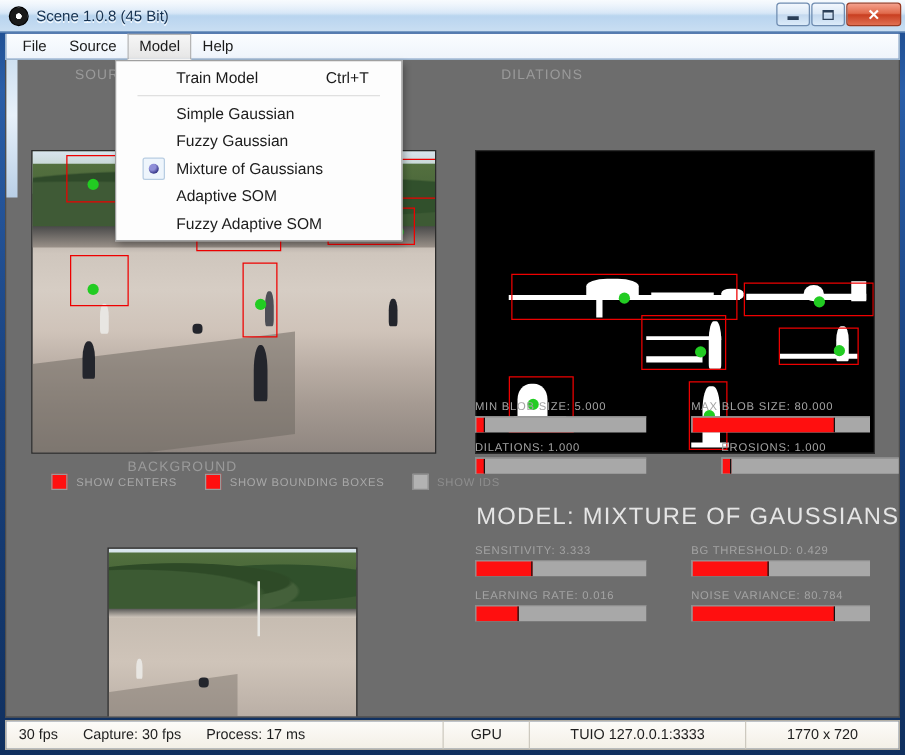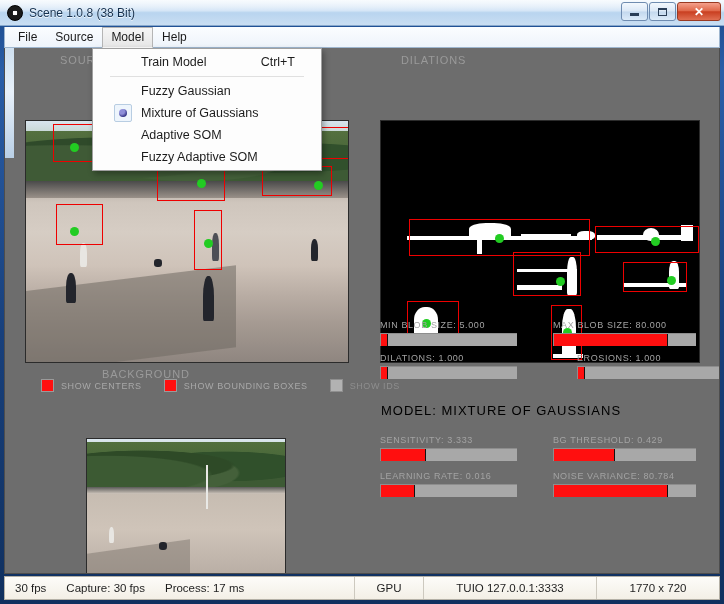--- a/index.html
+++ b/index.html
@@ -202,21 +202,21 @@
     margin-bottom: 3px; white-space: nowrap;
   }
   .slider-track {
     width: 137px; height: 13px; background: #a8a8a8;
     border-top: 1px solid #8d8d8d; border-left: 1px solid #8d8d8d;
     position: relative; overflow: hidden;
   }
   .slider-fill { position: absolute; left: 0; top: 0; height: 100%; background: #ff0f0f; border-right: 1px solid #111; }
 
   .section-title {
-    position: absolute; font-size: 13px; letter-spacing: 1px; color: #000000;
+    position: absolute; font-size: 19px; letter-spacing: 1px; color: #e5e5e5;
     white-space: nowrap;
   }
 
   
   #dropdown {
     position: absolute; left: 92px; top: 48px; width: 230px;
     background: #fdfdfd; border: 1px solid #a0a0a0;
     box-shadow: 2px 3px 6px rgba(0,0,0,.32);
     z-index: 50; padding: 2px 16px;
   }
@@ -252,21 +252,21 @@
   .sb-sep { width: 1px; height: 100%; background: #cdc9bf; }
   .sb-grow { flex: 1; }
 </style>
 </head>
 <body>
 
 <div id="app">
 
   <div id="titlebar">
     <div class="app-icon"></div>
-    <div class="title-text">Scene 1.0.8 (38 Bit)</div>
+    <div class="title-text">Scene 1.0.8 (45 Bit)</div>
     <div class="win-btns">
       <div class="win-btn">
           <i class="glyph-min"></i>
         </div>
       <div class="win-btn">
           <i class="glyph-max"></i>
         </div>
       <div class="win-btn close">✕</div>
     </div>
   </div>
@@ -431,20 +431,23 @@
     </div>
 
   </div>
 
   <div id="dropdown">
     <div class="dd-item">
       <span>Train Model</span>
       <span class="dd-accel">Ctrl+T</span>
     </div>
     <div class="dd-sep"></div>
+    <div class="dd-item">
+      <span>Simple Gaussian</span>
+    </div>
     <div class="dd-item">
       <span>Fuzzy Gaussian</span>
     </div>
     <div class="dd-item">
       <span class="dd-radio">
           <i></i>
         </span>
       <span>Mixture of Gaussians</span>
     </div>
     <div class="dd-item">

